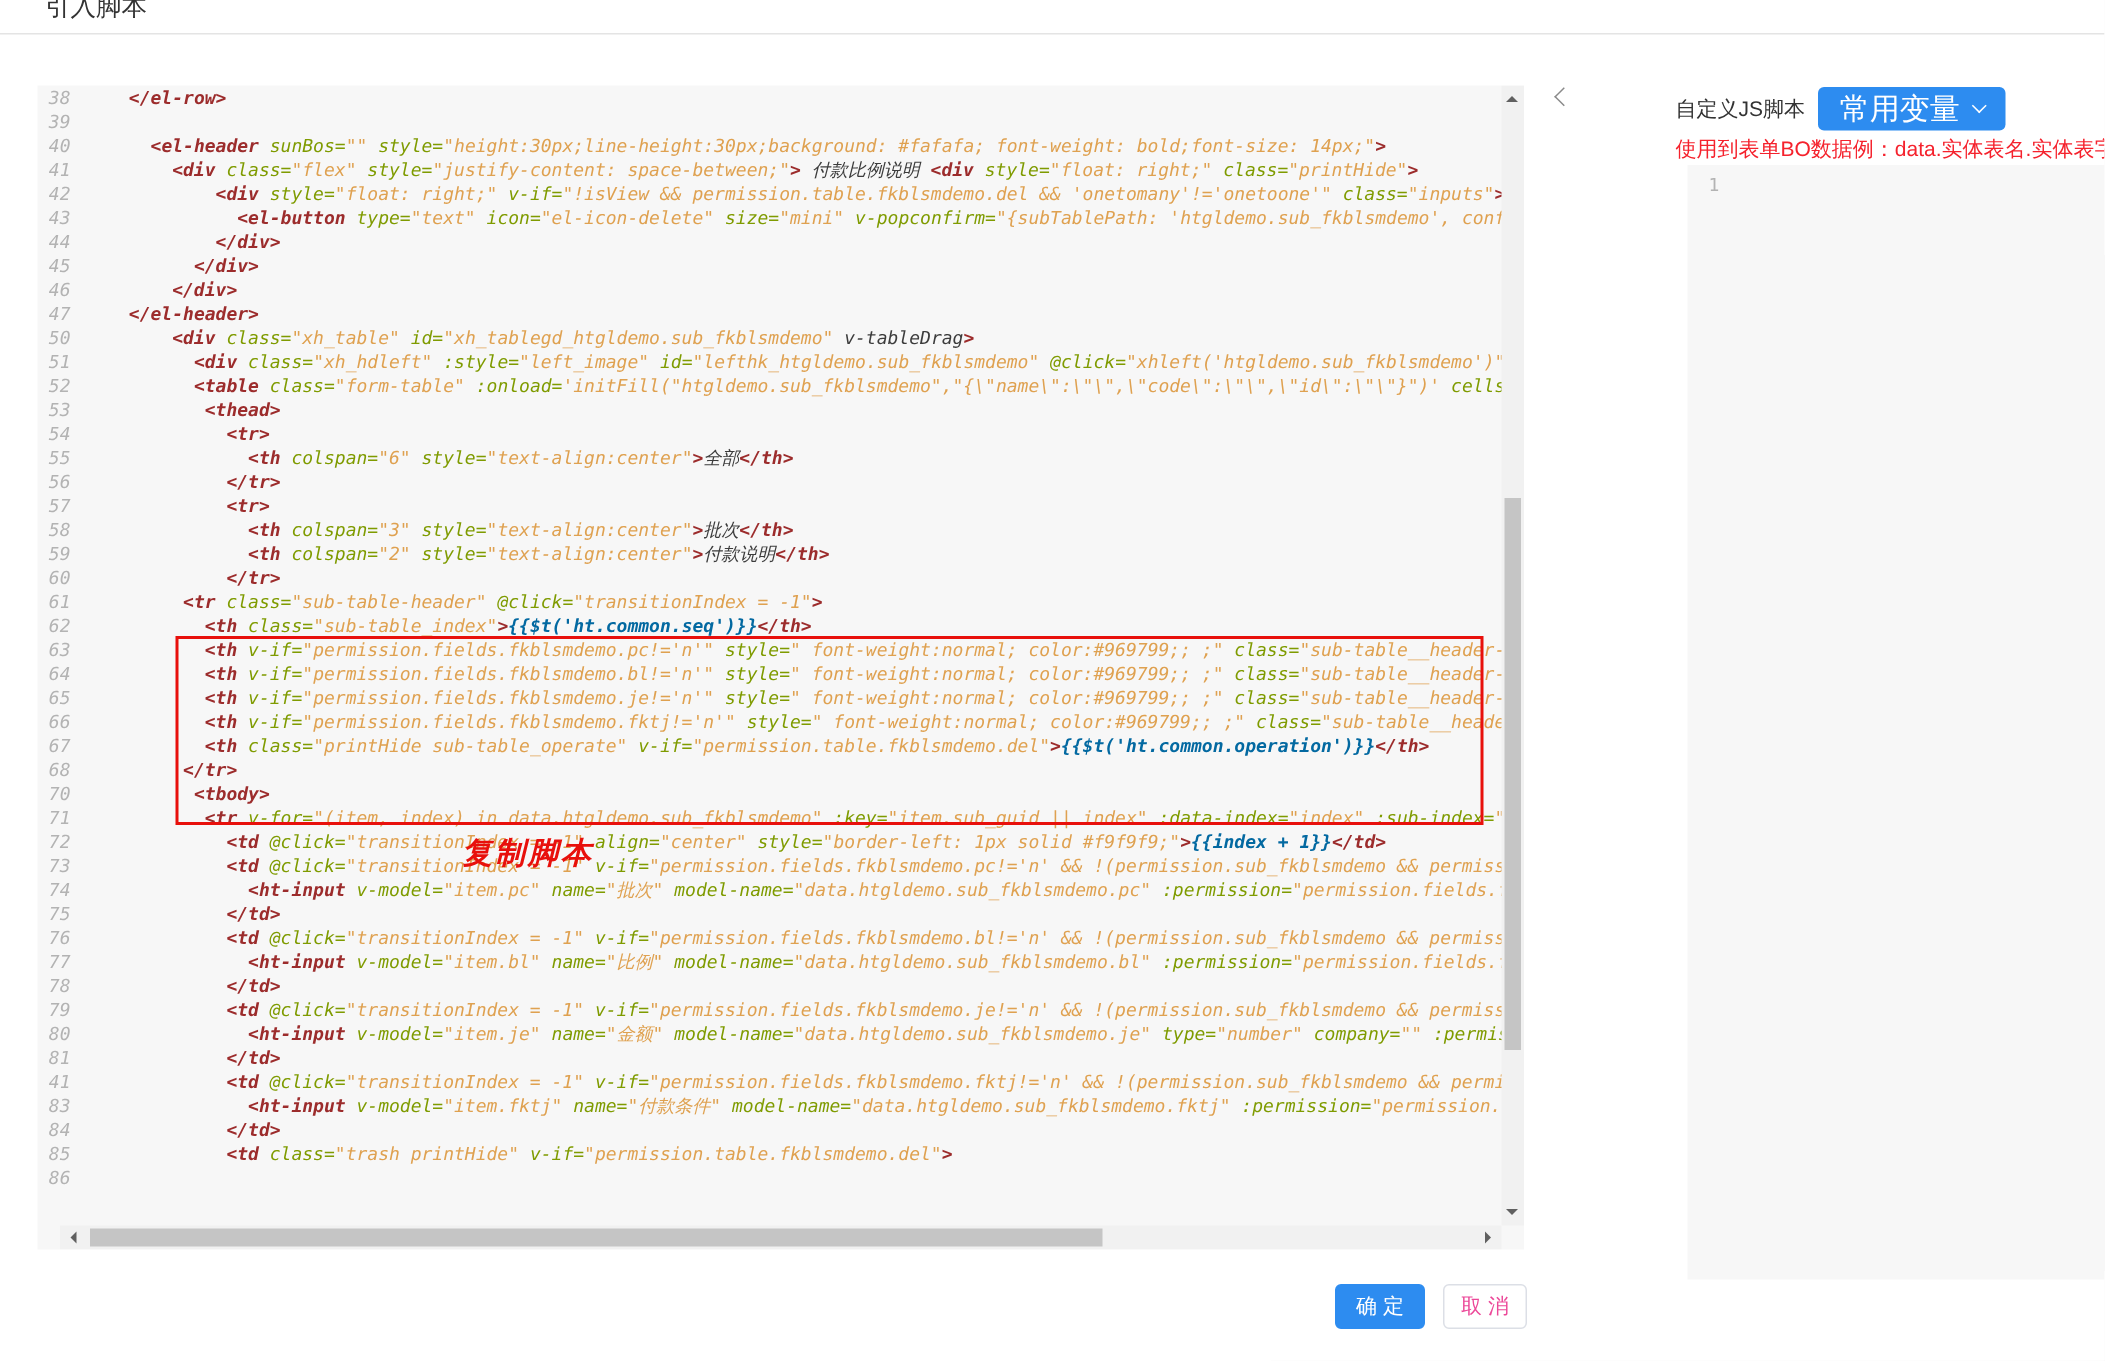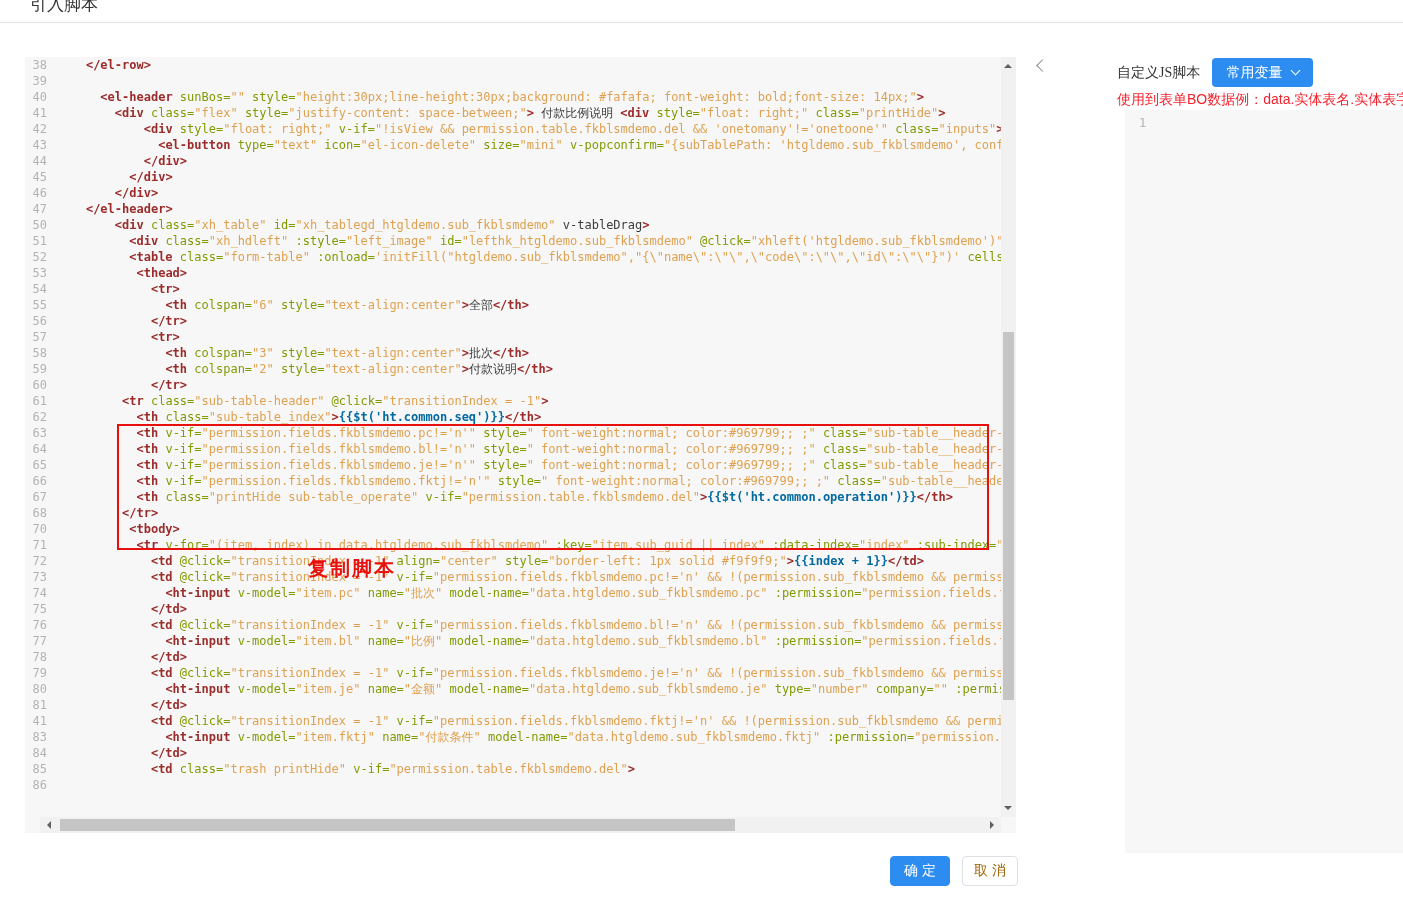--- a/index.html
+++ b/index.html
@@ -8,21 +8,21 @@
   body { position:relative; }
 
   
   .titlebar { position:absolute; left:0; top:0; width:1403px; height:23px;
               border-bottom:1px solid #e4e4e4; overflow:hidden; background:#fff; }
   .titlebar span { position:absolute; left:30px; top:-7px; font-size:17px; color:#333; }
 
   
   .code-panel { position:absolute; left:25px; top:57px; width:991px; height:776px;
                 background:var(--editor-bg,#f7f7f7); overflow:hidden;
-                font-family:"DejaVu Sans Mono", monospace; font-size:12px; line-height:16px; }
+                font-family:"DejaVu Sans Mono", monospace; font-size:12px; line-height:16px;font-style:italic; }
   .code-line { display:flex; height:16px; }
   .ln { flex:none; width:22px; text-align:right; color:#b3b3b3; }
   .lc { margin-left:10px; white-space:pre; color:#3c3c3c; }
   .tk-tag  { color:var(--tag-color,#9c2c2c); font-weight:bold; }
   .tk-attr { color:var(--attr-color,#7f9b00); }
   .tk-str  { color:var(--string-color,#dfa150); }
   .tk-mu   { color:#0369a1; font-weight:bold; }
 
   
   .redbox   { position:absolute; left:92px; top:367px; width:872px; height:126px;
@@ -42,41 +42,41 @@
   .arr.right { border-left-color:#606060;   right:3px; top:4px; }
 
   
   .collapse { position:absolute; left:1032px; top:56px; width:20px; height:20px; cursor:pointer; }
   .chev-left { display:inline-block; width:9px; height:9px; margin:4px 0 0 6px;
                border-left:1px solid #8a8a8a; border-bottom:1px solid #8a8a8a;
                transform:rotate(45deg); }
 
   
   .rpanel { position:absolute; left:1117px; top:55px; width:286px; height:800px; }
-  .rtitle { position:absolute; left:0; top:9px; font-size:14px; color:#333;font-family:Liberation Serif, serif; }
-  .vars-btn { position:absolute; left:95px; top:3px; width:101px; height:29px;
+  .rtitle { position:absolute; left:0; top:9px; font-size:14px; color:#333; }
+  .vars-btn { position:absolute; left:95px; top:3px; width:125px; height:29px;
               background:var(--accent-blue,#2d8cf0); color:#fff; border:none; border-radius:4px;
-              font-size:14px; font-family:"Liberation Sans", sans-serif; cursor:pointer;
+              font-size:20px; font-family:"Liberation Sans", sans-serif; cursor:pointer;
               display:flex; align-items:center; justify-content:center; }
   .chev-down { display:inline-block; width:7px; height:7px; margin:-4px 0 0 9px;
                border-right:1.5px solid #fff; border-bottom:1.5px solid #fff;
                transform:rotate(45deg); }
   .hint { position:absolute; left:0; top:36px; width:286px; height:19px; overflow:hidden;
           white-space:nowrap; font-size:14px; color:var(--hint-red,#f5222d); }
   .jseditor { position:absolute; left:8px; top:55px; width:278px; height:743px;
               background:var(--editor-bg,#f7f7f7); }
   .jsln { position:absolute; left:14px; top:6px; color:#b3b3b3;
           font-family:"DejaVu Sans Mono", monospace; font-size:12px; }
 
   
   .btn { position:absolute; top:856px; height:30px; border-radius:4px; font-size:14px;
          font-family:"Liberation Sans", sans-serif; cursor:pointer; }
   .btn.primary { left:890px; width:60px; background:var(--accent-blue,#2d8cf0);
                  border:1px solid var(--accent-blue,#2d8cf0); color:#fff; }
-  .btn.plain   { left:962px; width:56px; background:#fff; border:1px solid #dcdfe6; color:#a16207; }
+  .btn.plain   { left:962px; width:56px; background:#fff; border:1px solid #dcdfe6; color:#ec4899; }
 </style>
 </head>
 <body>
 
 <div class="titlebar">
   <span>引入脚本</span>
 </div>
 
 <div class="code-panel">
   <div id="code-lines">

